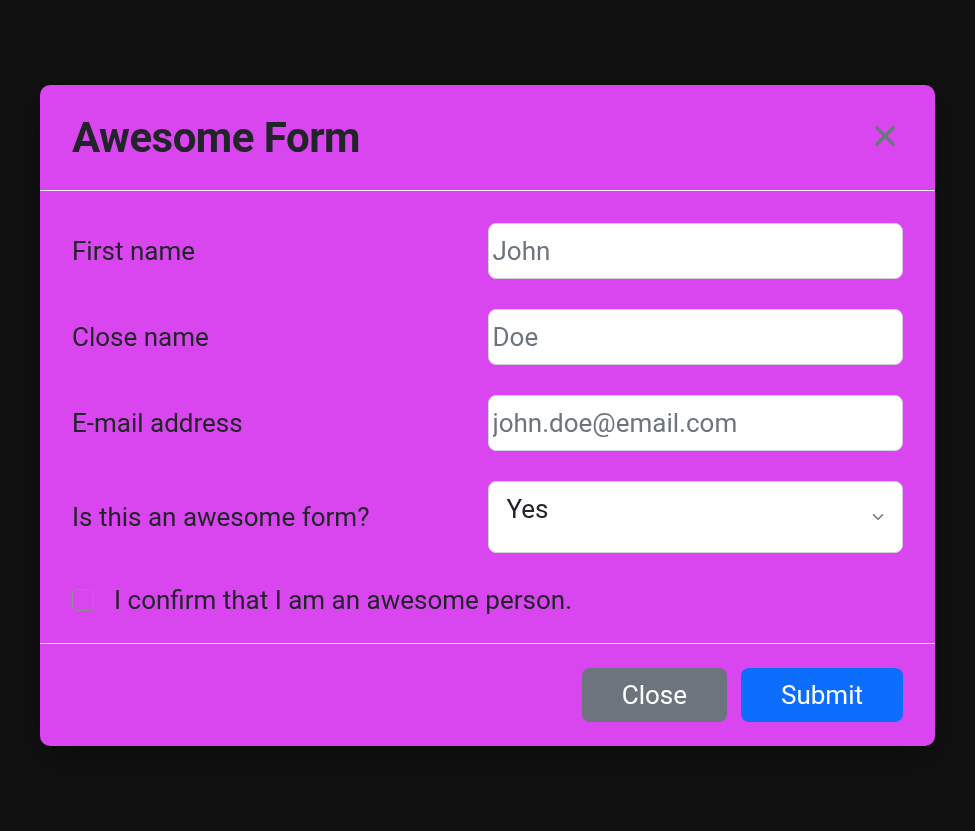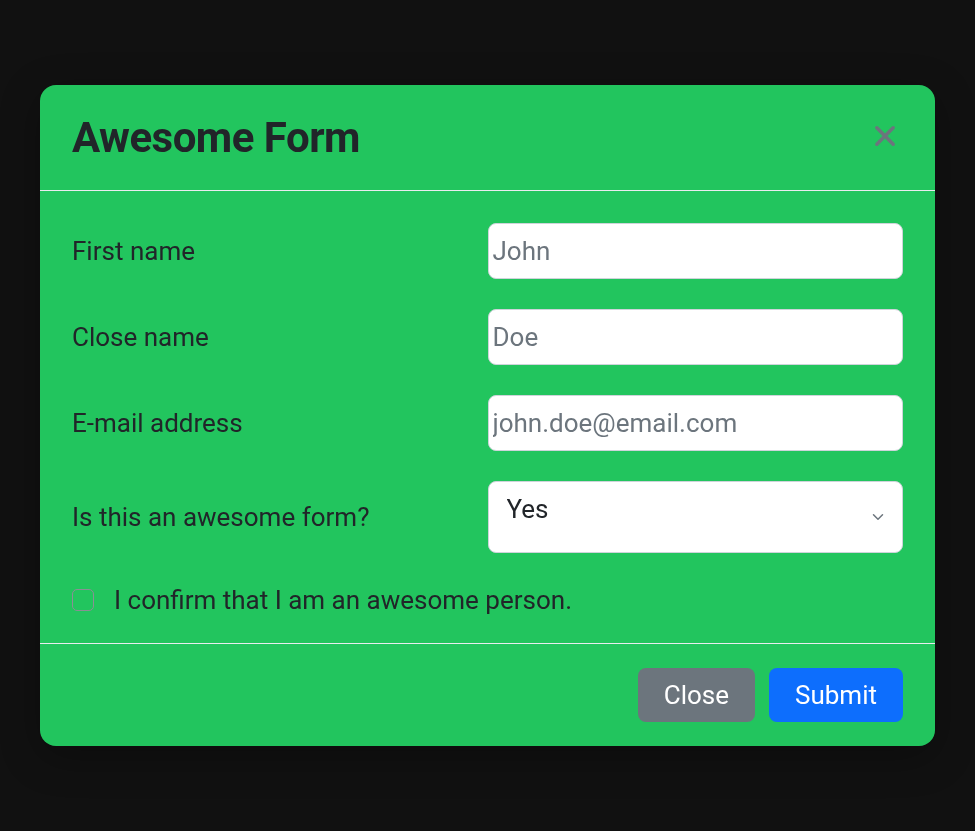--- a/index.html
+++ b/index.html
@@ -11,22 +11,22 @@
       font-family: -apple-system, BlinkMacSystemFont, "Segoe UI", Roboto, "Helvetica Neue", Arial, sans-serif;
       background: #111;
       width: 975px;
       height: 831px;
       display: flex;
       align-items: center;
       justify-content: center;
       padding: 40px;
     }
     .modal {
-      background: #22c55e;
-      border-radius: 16px;
+      background: #d946ef;
+      border-radius: 10px;
       width: 100%;
       max-width: 895px;
       box-shadow: 0 10px 40px rgba(0,0,0,0.3);
       overflow: hidden;
     }
     .modal-header {
       display: flex;
       justify-content: space-between;
       align-items: center;
       padding: 28px 32px 28px 32px;
@@ -131,21 +131,21 @@
     }
     .modal-footer {
       border-top: 1px solid #e9ecef;
       padding: 24px 32px;
       display: flex;
       justify-content: flex-end;
       gap: 14px;
     }
     .btn {
       font-size: 26px;
-      padding: 12px 26px;
+      padding: 12px 40px;
       border-radius: 8px;
       border: none;
       cursor: pointer;
       font-family: inherit;
     }
     .btn-secondary {
       background: #6c757d;
       color: #fff;
     }
     .btn-primary {

